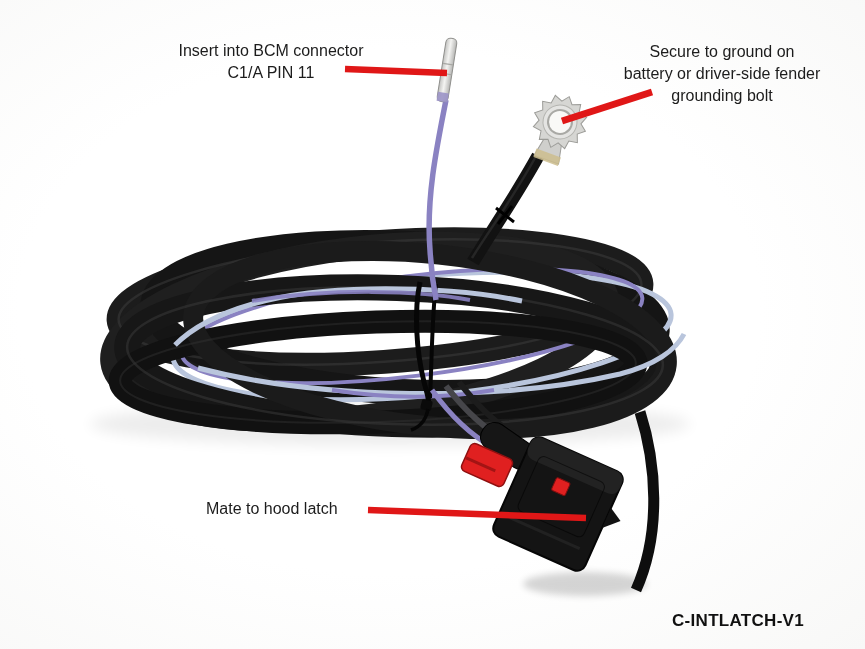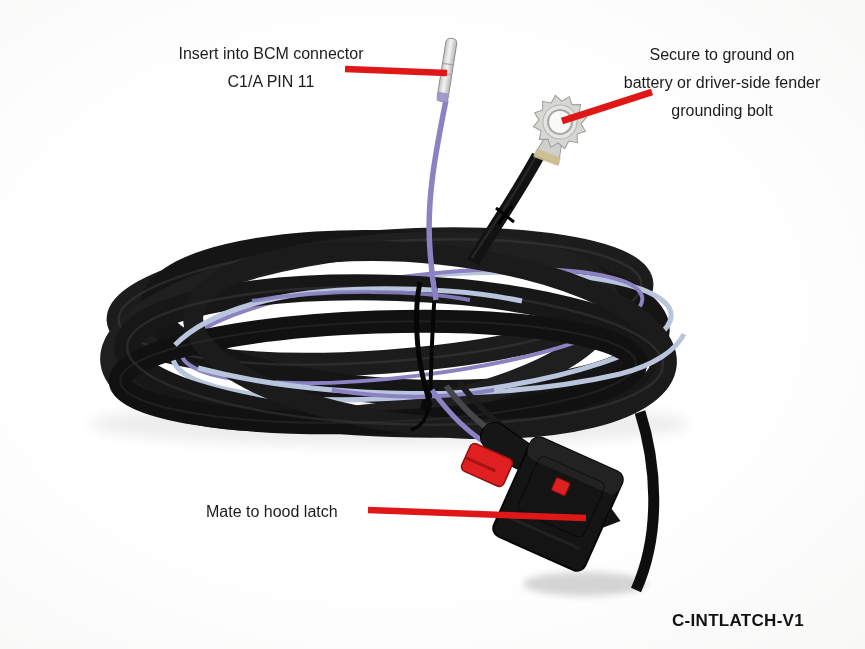--- a/index.html
+++ b/index.html
@@ -10,21 +10,21 @@
     overflow: hidden;
     background: radial-gradient(ellipse at 45% 48%, #ffffff 55%, #f8f8f7 100%);
     font-family: "Liberation Sans", "DejaVu Sans", sans-serif;
   }
   .photo-svg { position: absolute; left: 0; top: 0; z-index: 1; }
   .ann {
     position: absolute;
     z-index: 2;
     color: #1c1c1c;
     font-size: 16px;
-    line-height: 28px;
+    line-height: 22px;
     text-align: center;
     white-space: pre-line;
   }
   .ann-bcm    { left: 150px; top: 40px;  width: 242px; }
   .ann-ground { left: 598px; top: 41px;  width: 248px; }
   .ann-latch  { left: 206px; top: 498px; width: 160px; text-align: left; white-space: nowrap; }
   .part-number {
     position: absolute;
     z-index: 2;
     left: 672px; top: 611px;

